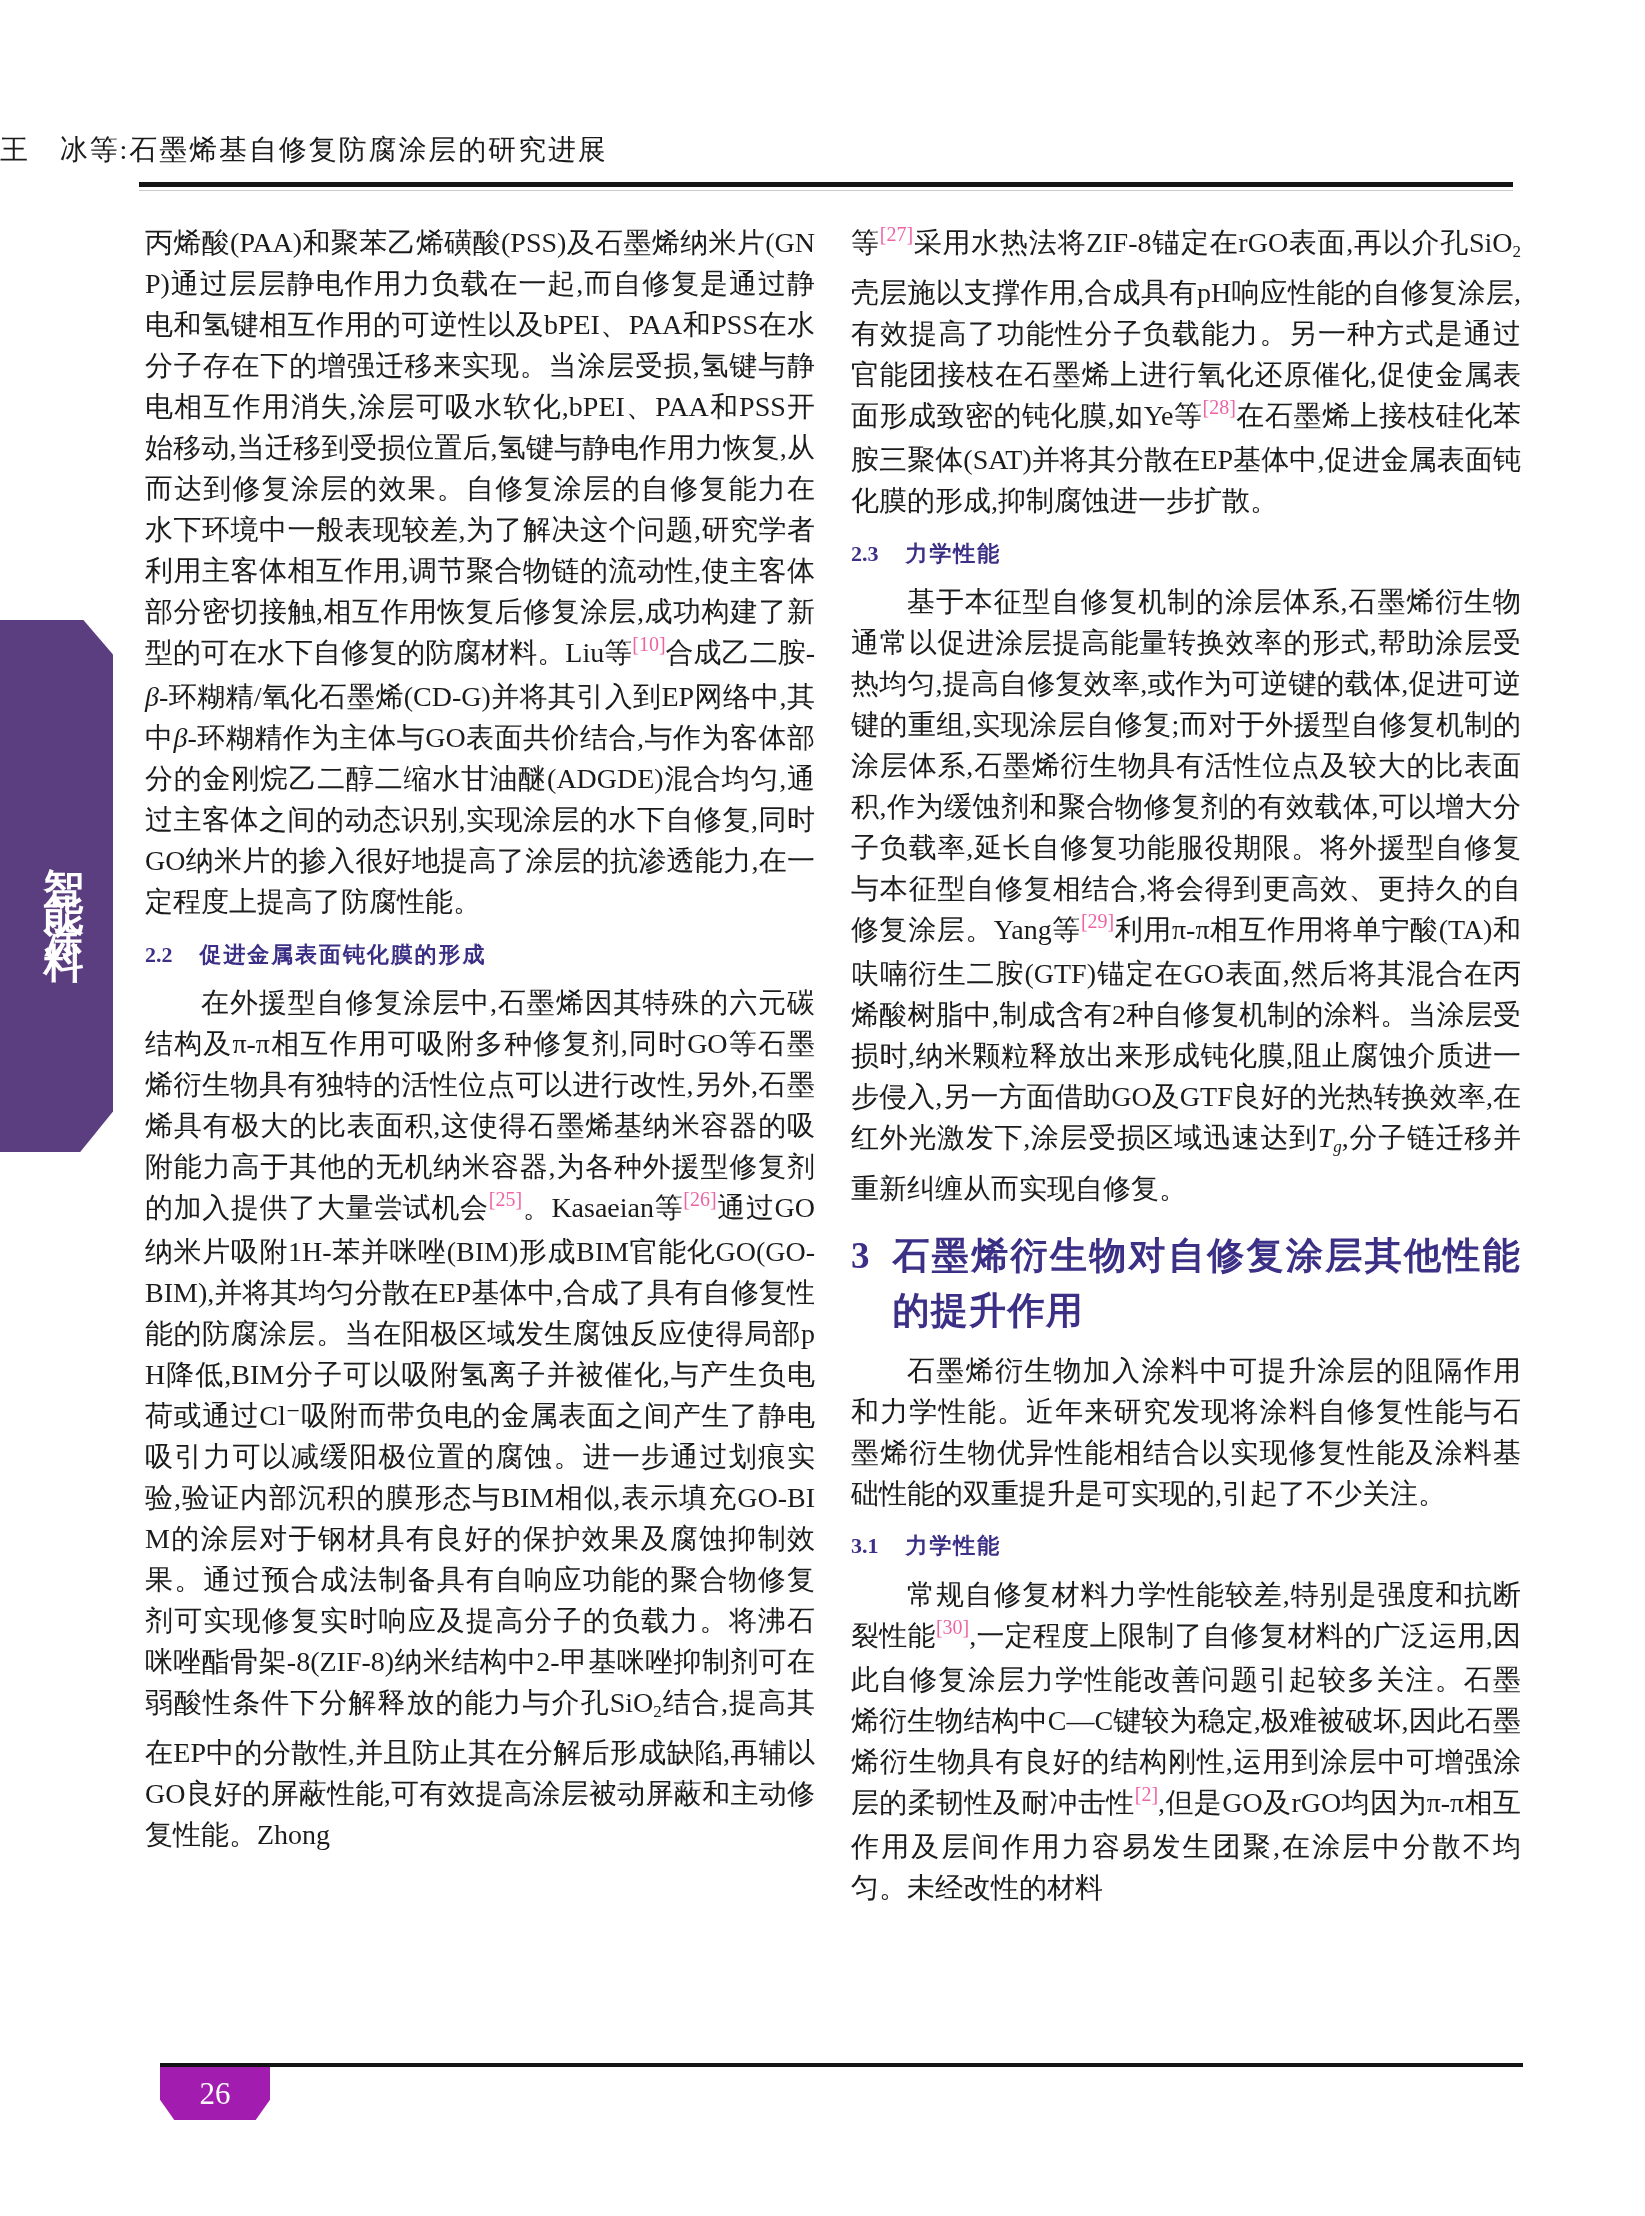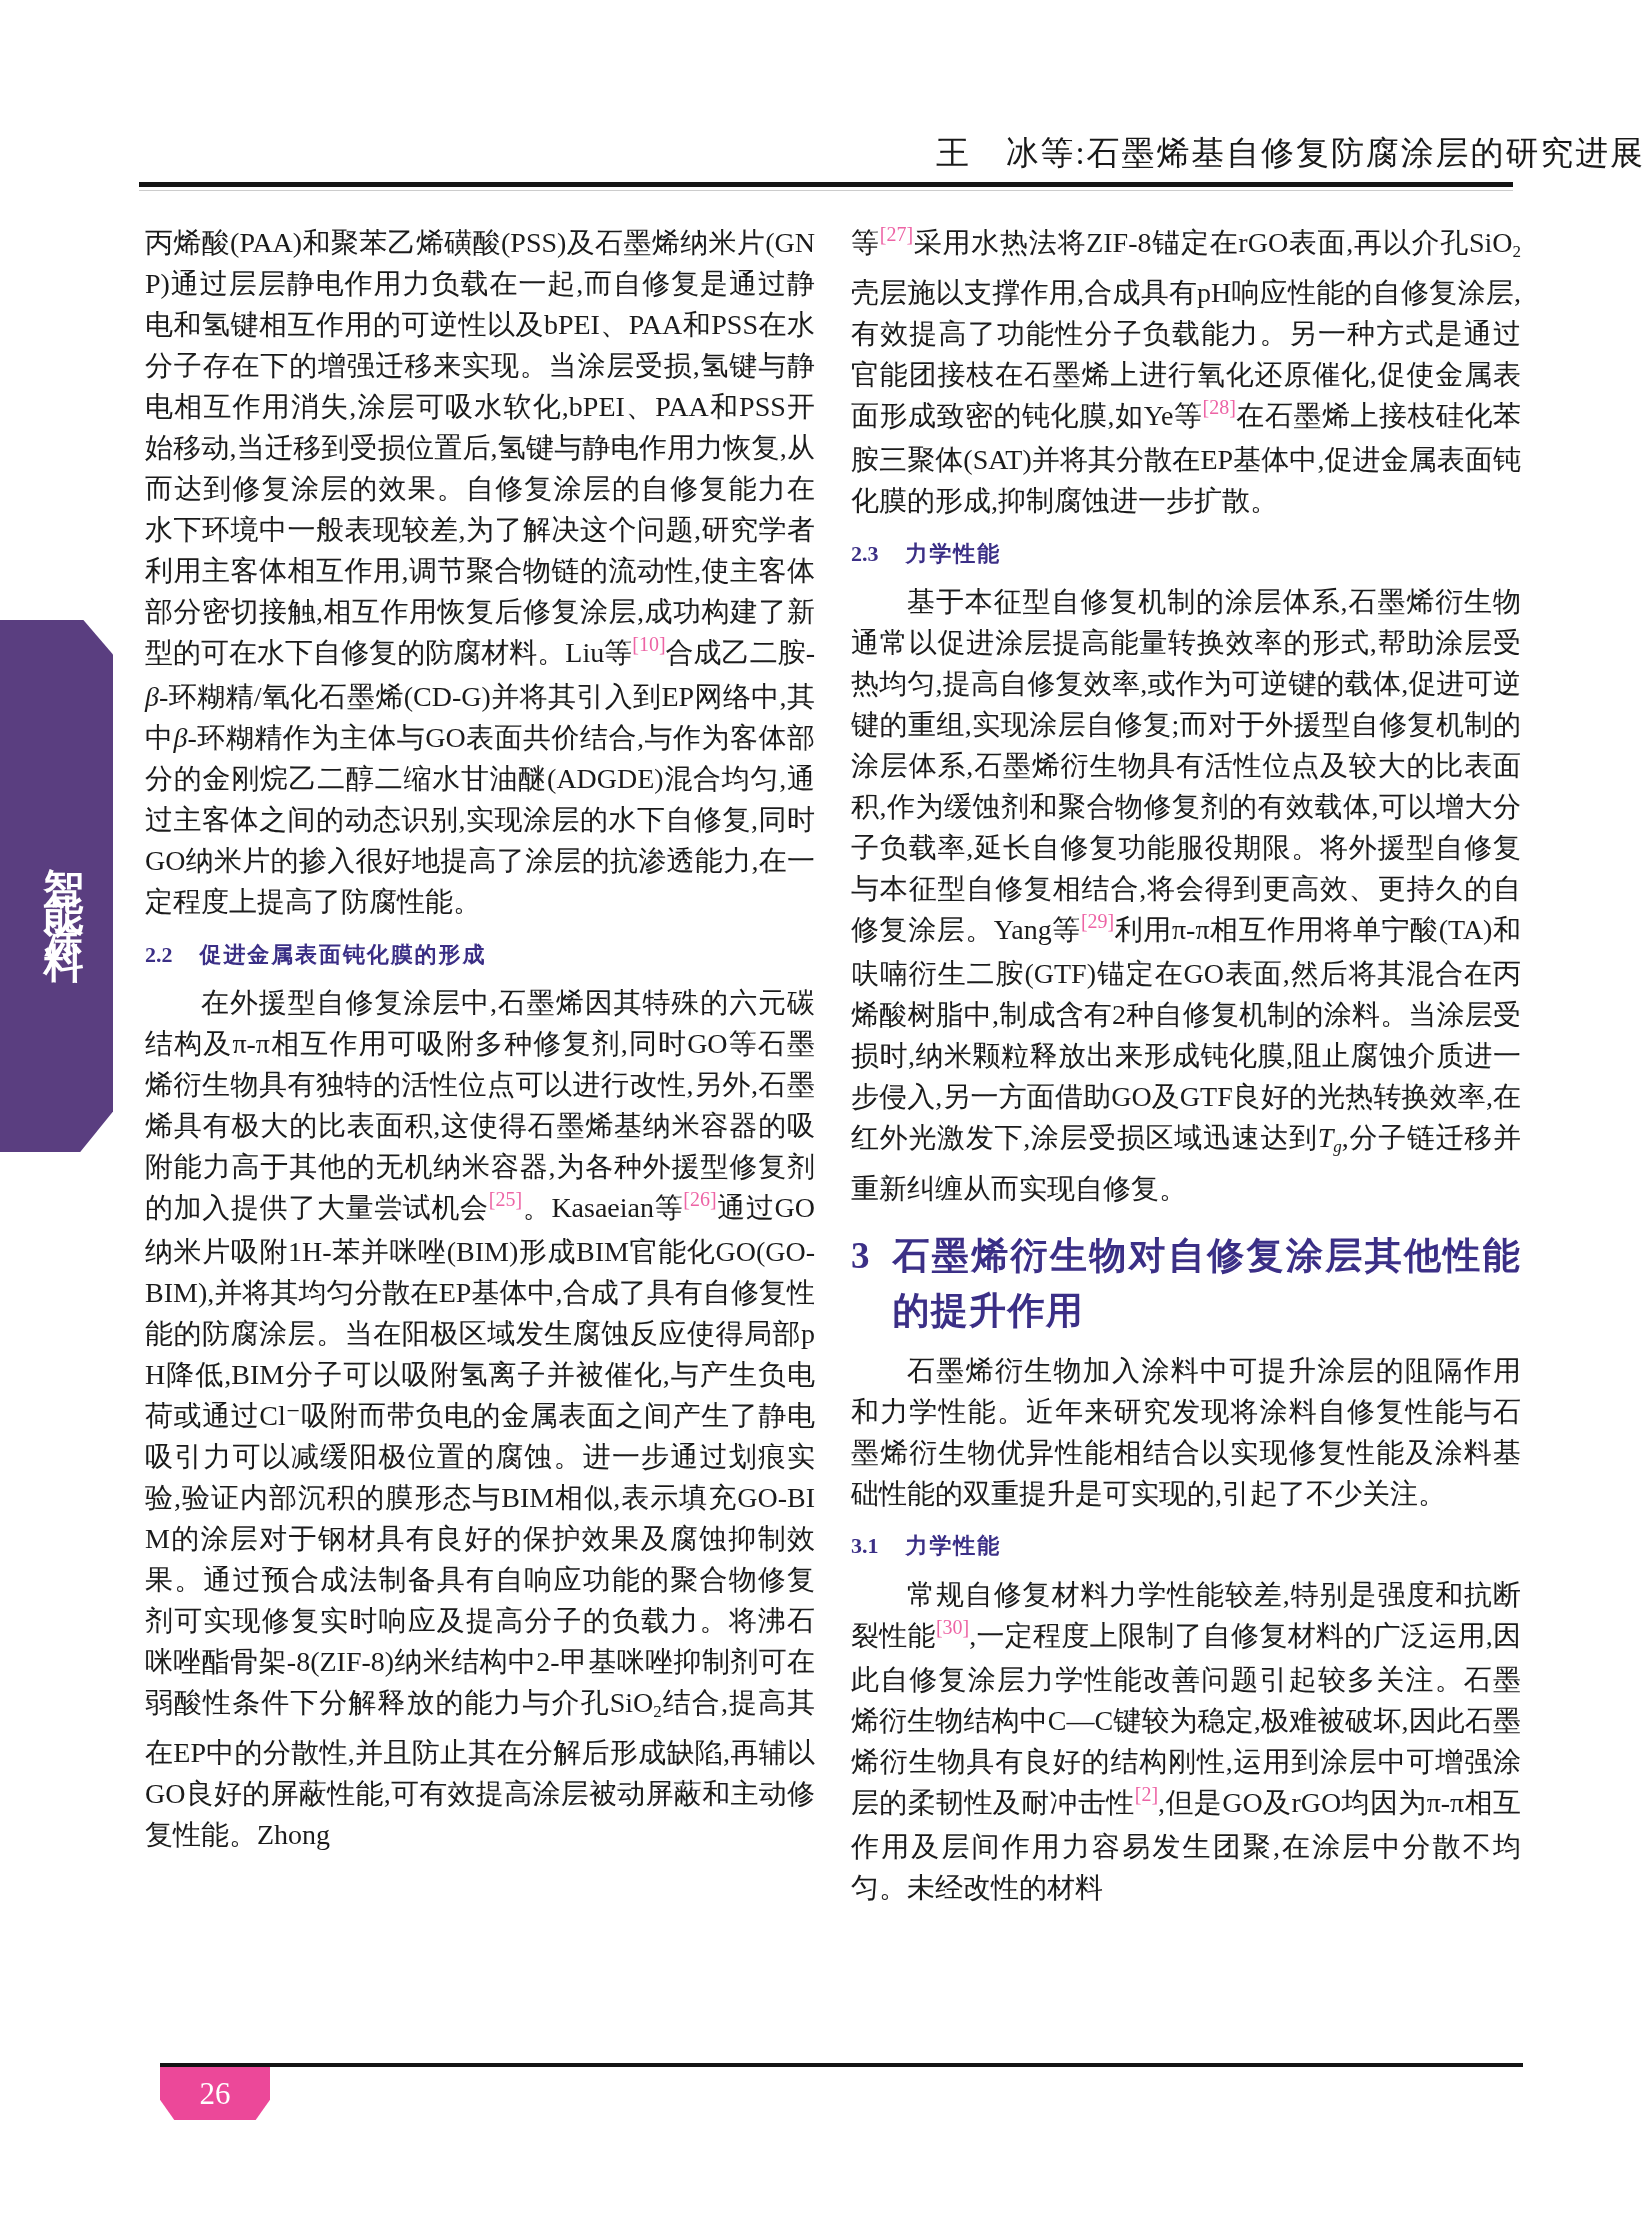--- a/index.html
+++ b/index.html
@@ -8,22 +8,22 @@
     width:1645px; height:2216px;
     background:#ffffff;
     font-family:"Liberation Serif","DejaVu Serif",serif;
     color:#1b1b1b;
     overflow:hidden;
   }
 
   
   .running-head {
     position:absolute; top:131px; left:0; width:100%;
-    text-align:right;
-    font-size:33px; letter-spacing:1.9px;
+    text-align:left;
+    font-size:28px; letter-spacing:1.9px;
     color:#1a1a1a;
   }
   .head-rule { position:absolute; top:182px; left:139px; width:1374px; }
   .rule-thick { height:4.5px; background:#141414; }
   .rule-thin  { margin-top:3.2px; height:1.3px; background:#cccccc; }
 
   
   .side-tab {
     position:absolute; left:0; top:620px;
     width:113px; height:532px;
@@ -97,21 +97,21 @@
   }
 
   
   .footer-rule {
     position:absolute; top:2063px; left:160px;
     width:1363px; height:3.9px; background:#141414;
   }
   .page-badge {
     position:absolute; top:2067px; left:160px;
     width:110px; height:53px;
-    background:#ec4899;
+    background:#a21caf;
     clip-path:polygon(0 0, 100% 0, 100% 62%, 87% 100%, 13% 100%, 0 62%);
     color:#ffffff;
     display:flex; align-items:center; justify-content:center;
     font-family:"Liberation Serif","DejaVu Serif",serif;
     font-size:31px;
   }
 </style>
 </head>
 <body>
 

